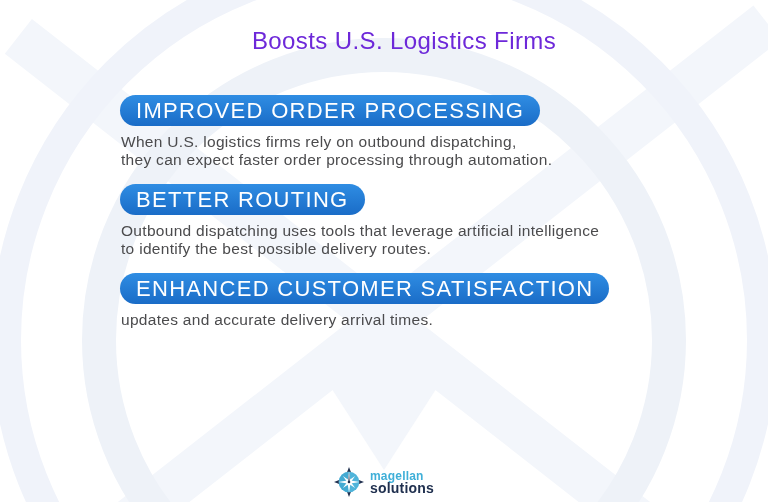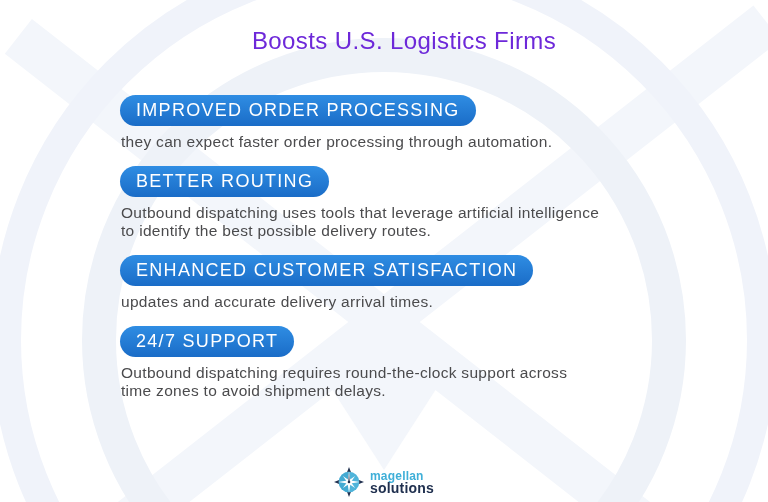--- a/index.html
+++ b/index.html
@@ -29,21 +29,21 @@
 
   .sections { position: absolute; top: 95px; left: 120px; width: 560px; }
   .section { display: block; }
   .pill {
     display: inline-block;
     height: 31px; line-height: 31px;
     padding: 0 16px;
     border-radius: 17px;
     background: linear-gradient(180deg, #2f8de3 0%, #1a6cc7 100%);
     color: #ffffff;
-    font-size: 18px; font-weight: 500;
+    font-size: 22px; font-weight: 500;
     letter-spacing: 1.3px;
     margin-bottom: 7px;
     white-space: nowrap;
   }
   .desc {
     margin: 0 0 15px 1px;
     font-size: 15.5px; line-height: 18px;
     color: #4b4b4d; letter-spacing: 0.3px;
   }
   .desc span { display: block; }
@@ -78,46 +78,40 @@
 
     <header>
       <div class="subtitle">Boosts U.S. Logistics Firms</div>
     </header>
 
     <main class="sections">
 
       <section class="section">
         <div class="pill">IMPROVED ORDER PROCESSING</div>
         <p class="desc">
+          <span>When U.S. logistics firms rely on outbound dispatching,</span>
           <span>they can expect faster order processing through automation.</span>
         </p>
       </section>
 
       <section class="section">
         <div class="pill">BETTER ROUTING</div>
         <p class="desc">
           <span>Outbound dispatching uses tools that leverage artificial intelligence</span>
           <span>to identify the best possible delivery routes.</span>
         </p>
       </section>
 
       <section class="section">
         <div class="pill">ENHANCED CUSTOMER SATISFACTION</div>
         <p class="desc">
           <span>updates and accurate delivery arrival times.</span>
         </p>
       </section>
 
-      <section class="section">
-        <div class="pill">24/7 SUPPORT</div>
-        <p class="desc">
-          <span>Outbound dispatching requires round-the-clock support across</span>
-          <span>time zones to avoid shipment delays.</span>
-        </p>
-      </section>
 
     </main>
 
     <footer>
       <svg class="logo-icon" viewBox="0 0 32 32" aria-hidden="true">
 
         <g fill="#20304f">
           <polygon points="16,0 12.6,9 19.4,9"></polygon>
           <polygon points="16,32 12.6,23 19.4,23"></polygon>
           <polygon points="0,16 9,12.6 9,19.4"></polygon>

